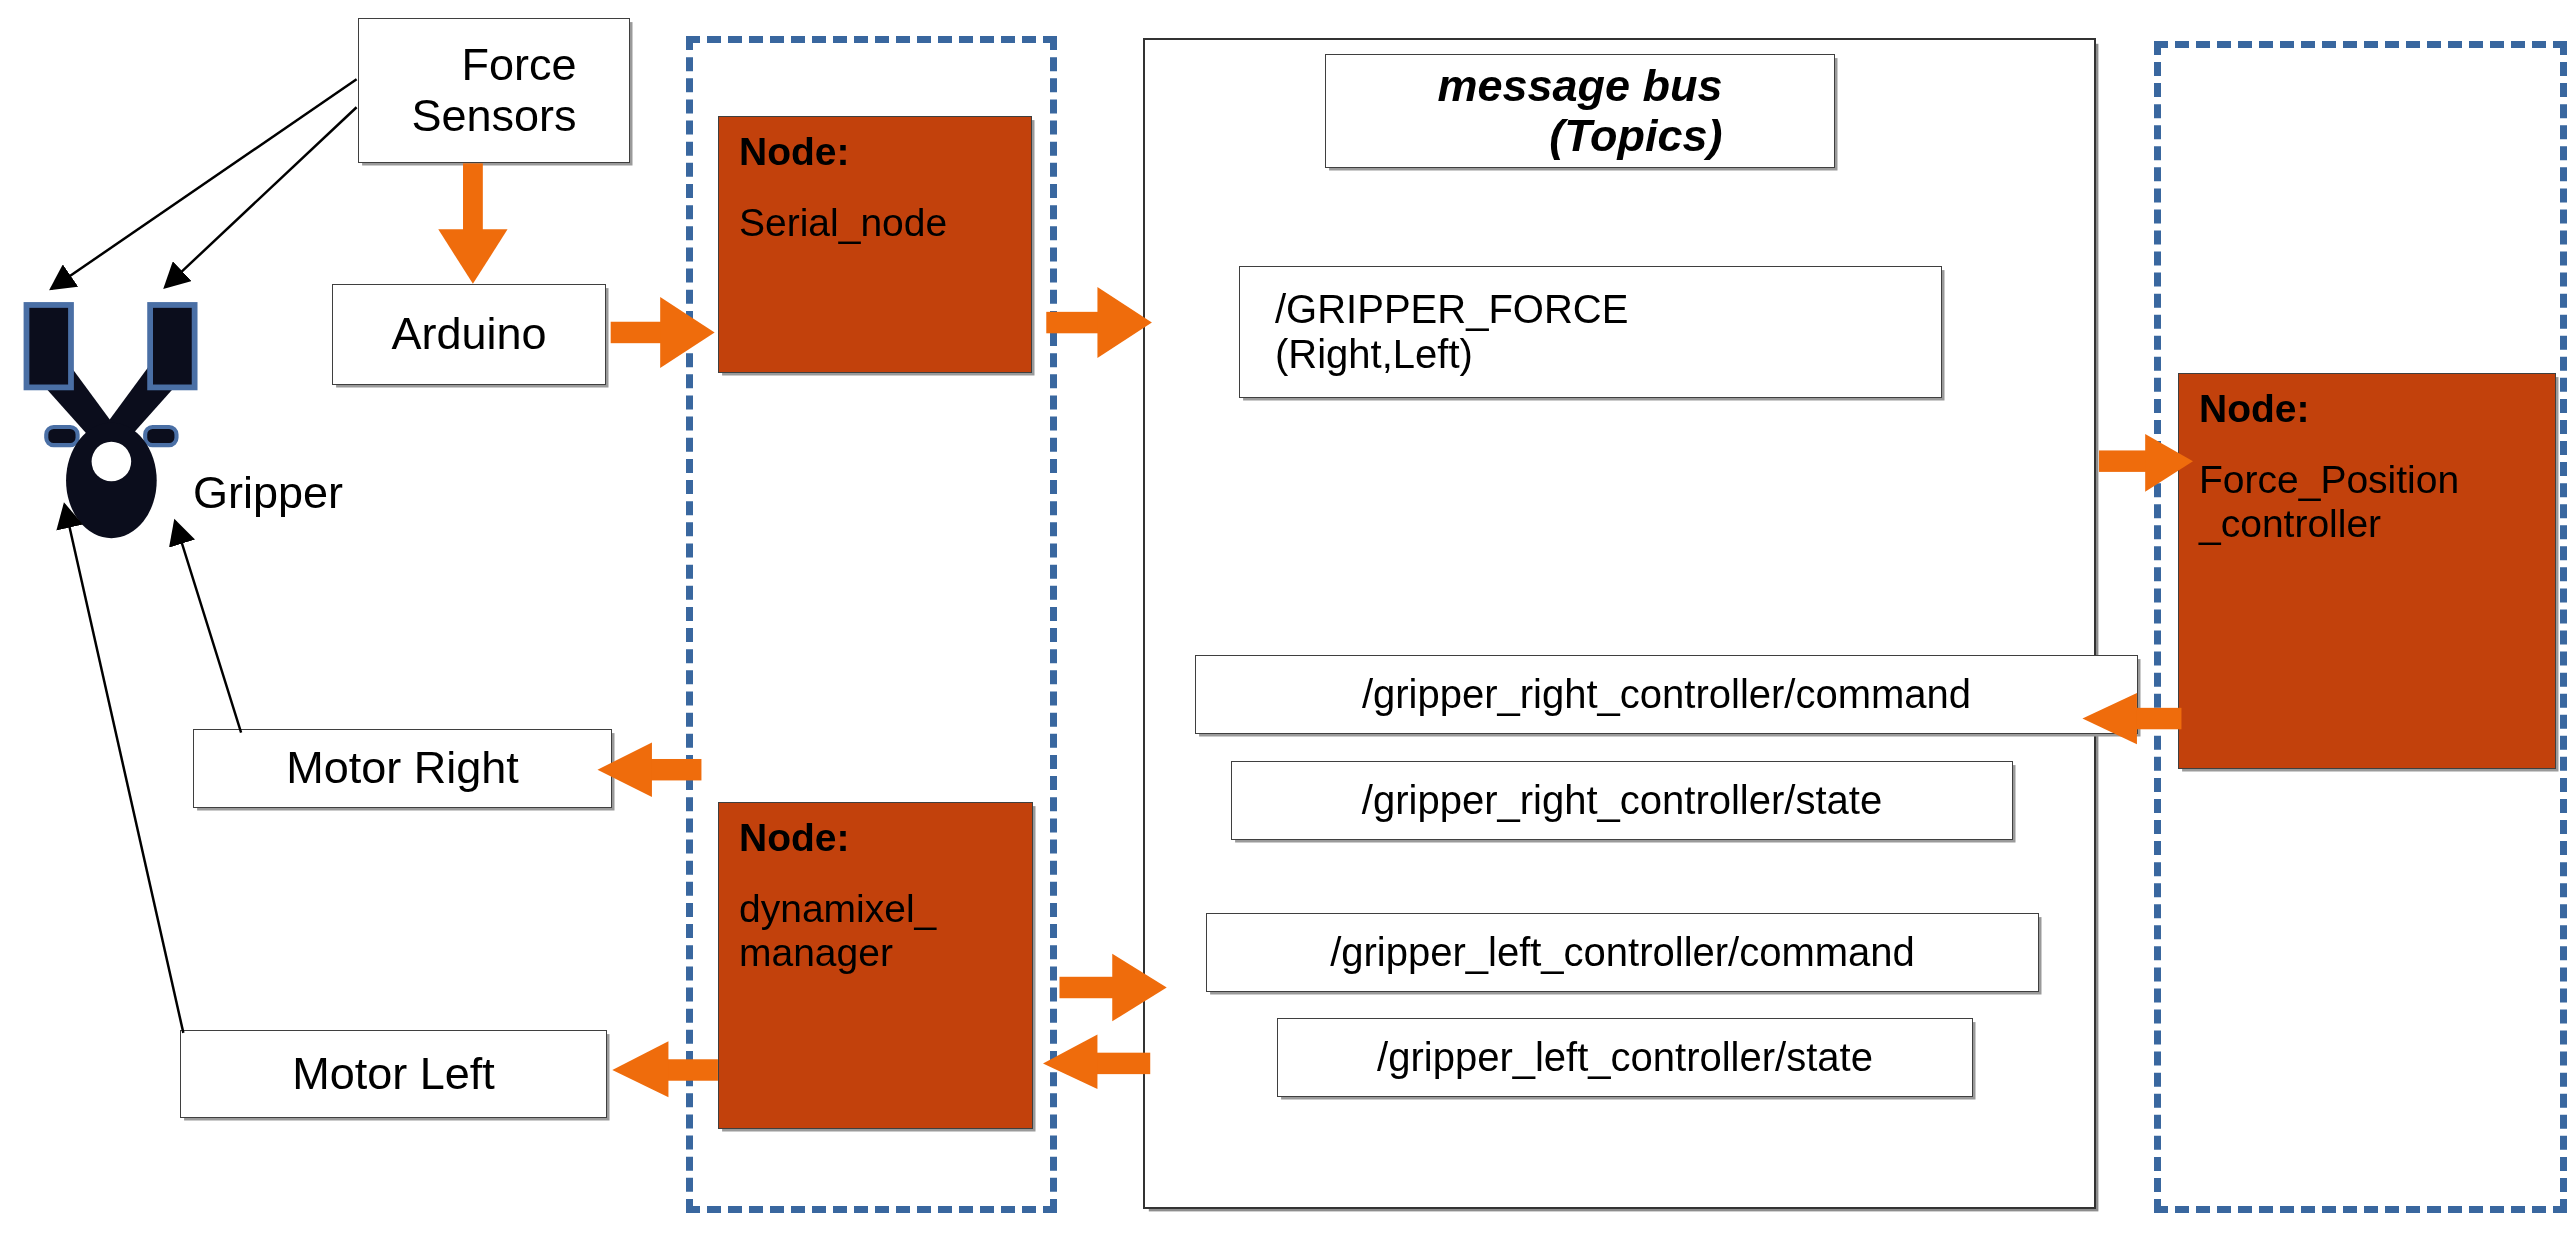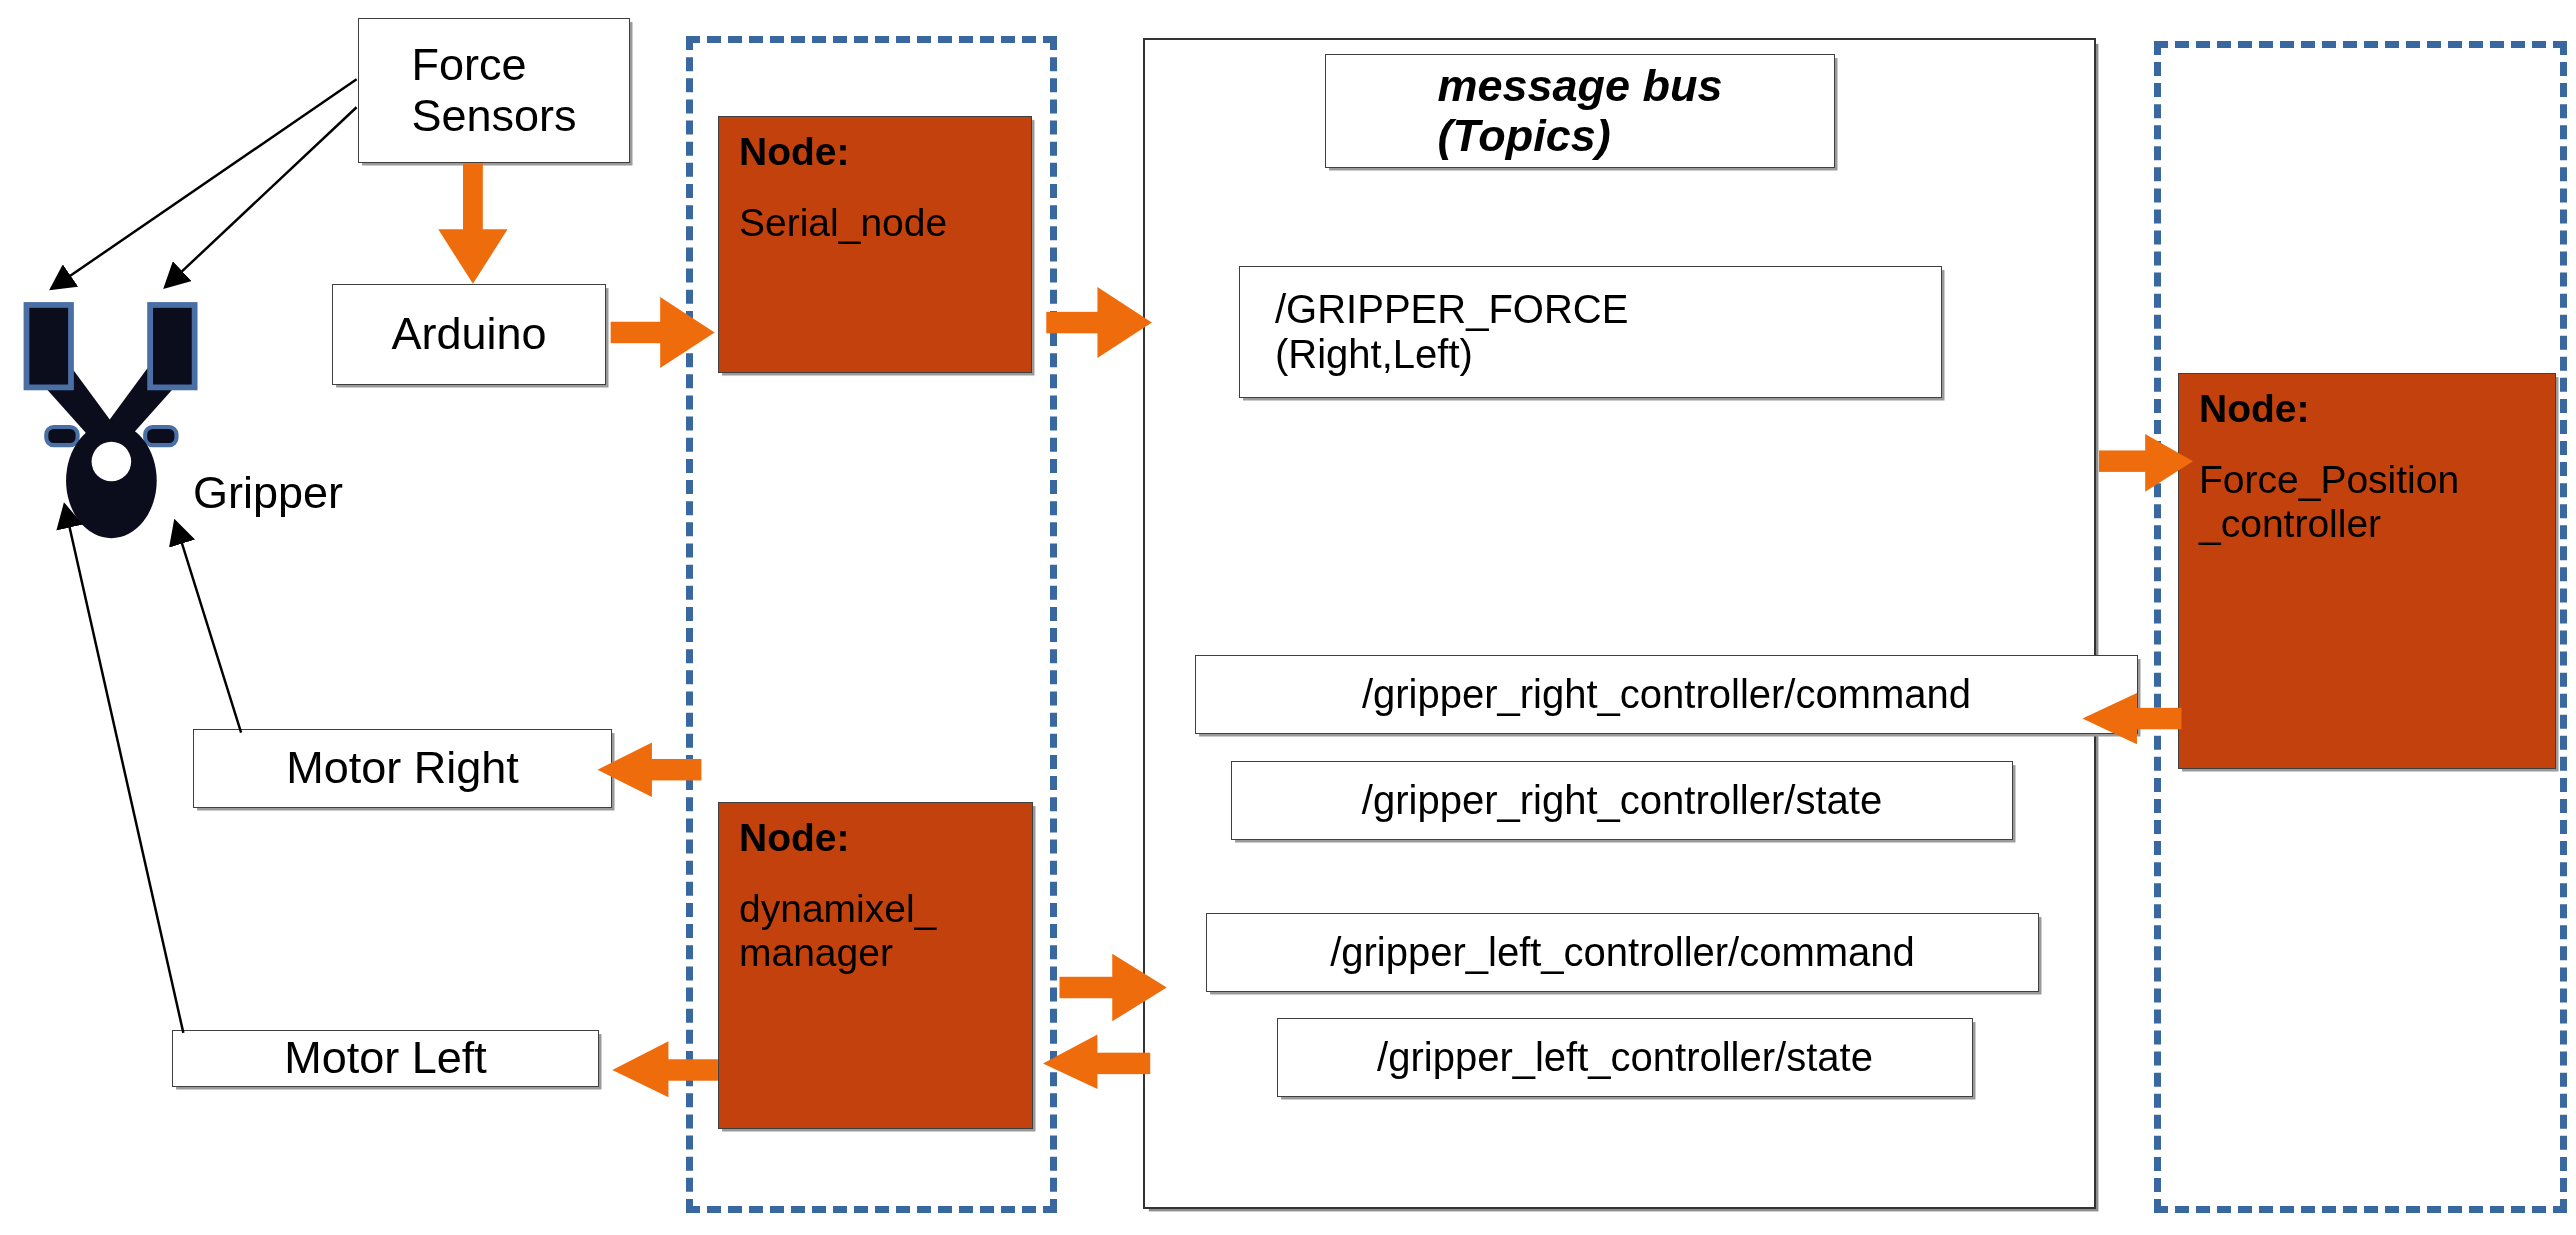--- a/index.html
+++ b/index.html
@@ -20,21 +20,21 @@
   
   .box {
     position: absolute;
     box-sizing: border-box;
     background: #ffffff;
     border: 1.7px solid #3f3f3f;
     box-shadow: 3.3px 3.3px 0 -0.8px #9a9a9a;
     display: flex;
     align-items: center;
     justify-content: center;
-    text-align: left;
+    text-align: right;
     color: #000000;
     line-height: 1.12;
     white-space: pre-line;
   }
   .box.left-align {
     justify-content: flex-start;
     text-align: left;
   }
 
   
@@ -133,21 +133,21 @@
 
   <div class="plain-label" style="left:193px; top:467px; font-size:45px;">Gripper</div>
 
   <div class="box" style="left:358px; top:18px; width:272px; height:145px; font-size:45px;">Force
 Sensors</div>
 
   <div class="box" style="left:332px; top:284px; width:274px; height:101px; font-size:45px;">Arduino</div>
 
   <div class="box" style="left:172px; top:729px; width:419px; height:79px; font-size:45px;margin-left:21px;">Motor Right</div>
 
-  <div class="box" style="left:172px; top:1030px; width:427px; height:57px; font-size:45px;">Motor Left</div>
+  <div class="box" style="left:180px; top:1030px; width:427px; height:88px; font-size:45px;">Motor Left</div>
 
   <div class="node-box" style="left:718px; top:116px; width:314px; height:257px;">
     <span class="node-label">Node:</span>
     <span class="node-name">Serial_node</span>
   </div>
 
   <div class="node-box" style="left:718px; top:802px; width:315px; height:327px;">
     <span class="node-label">Node:</span>
     <span class="node-name">dynamixel_
 manager</span>

